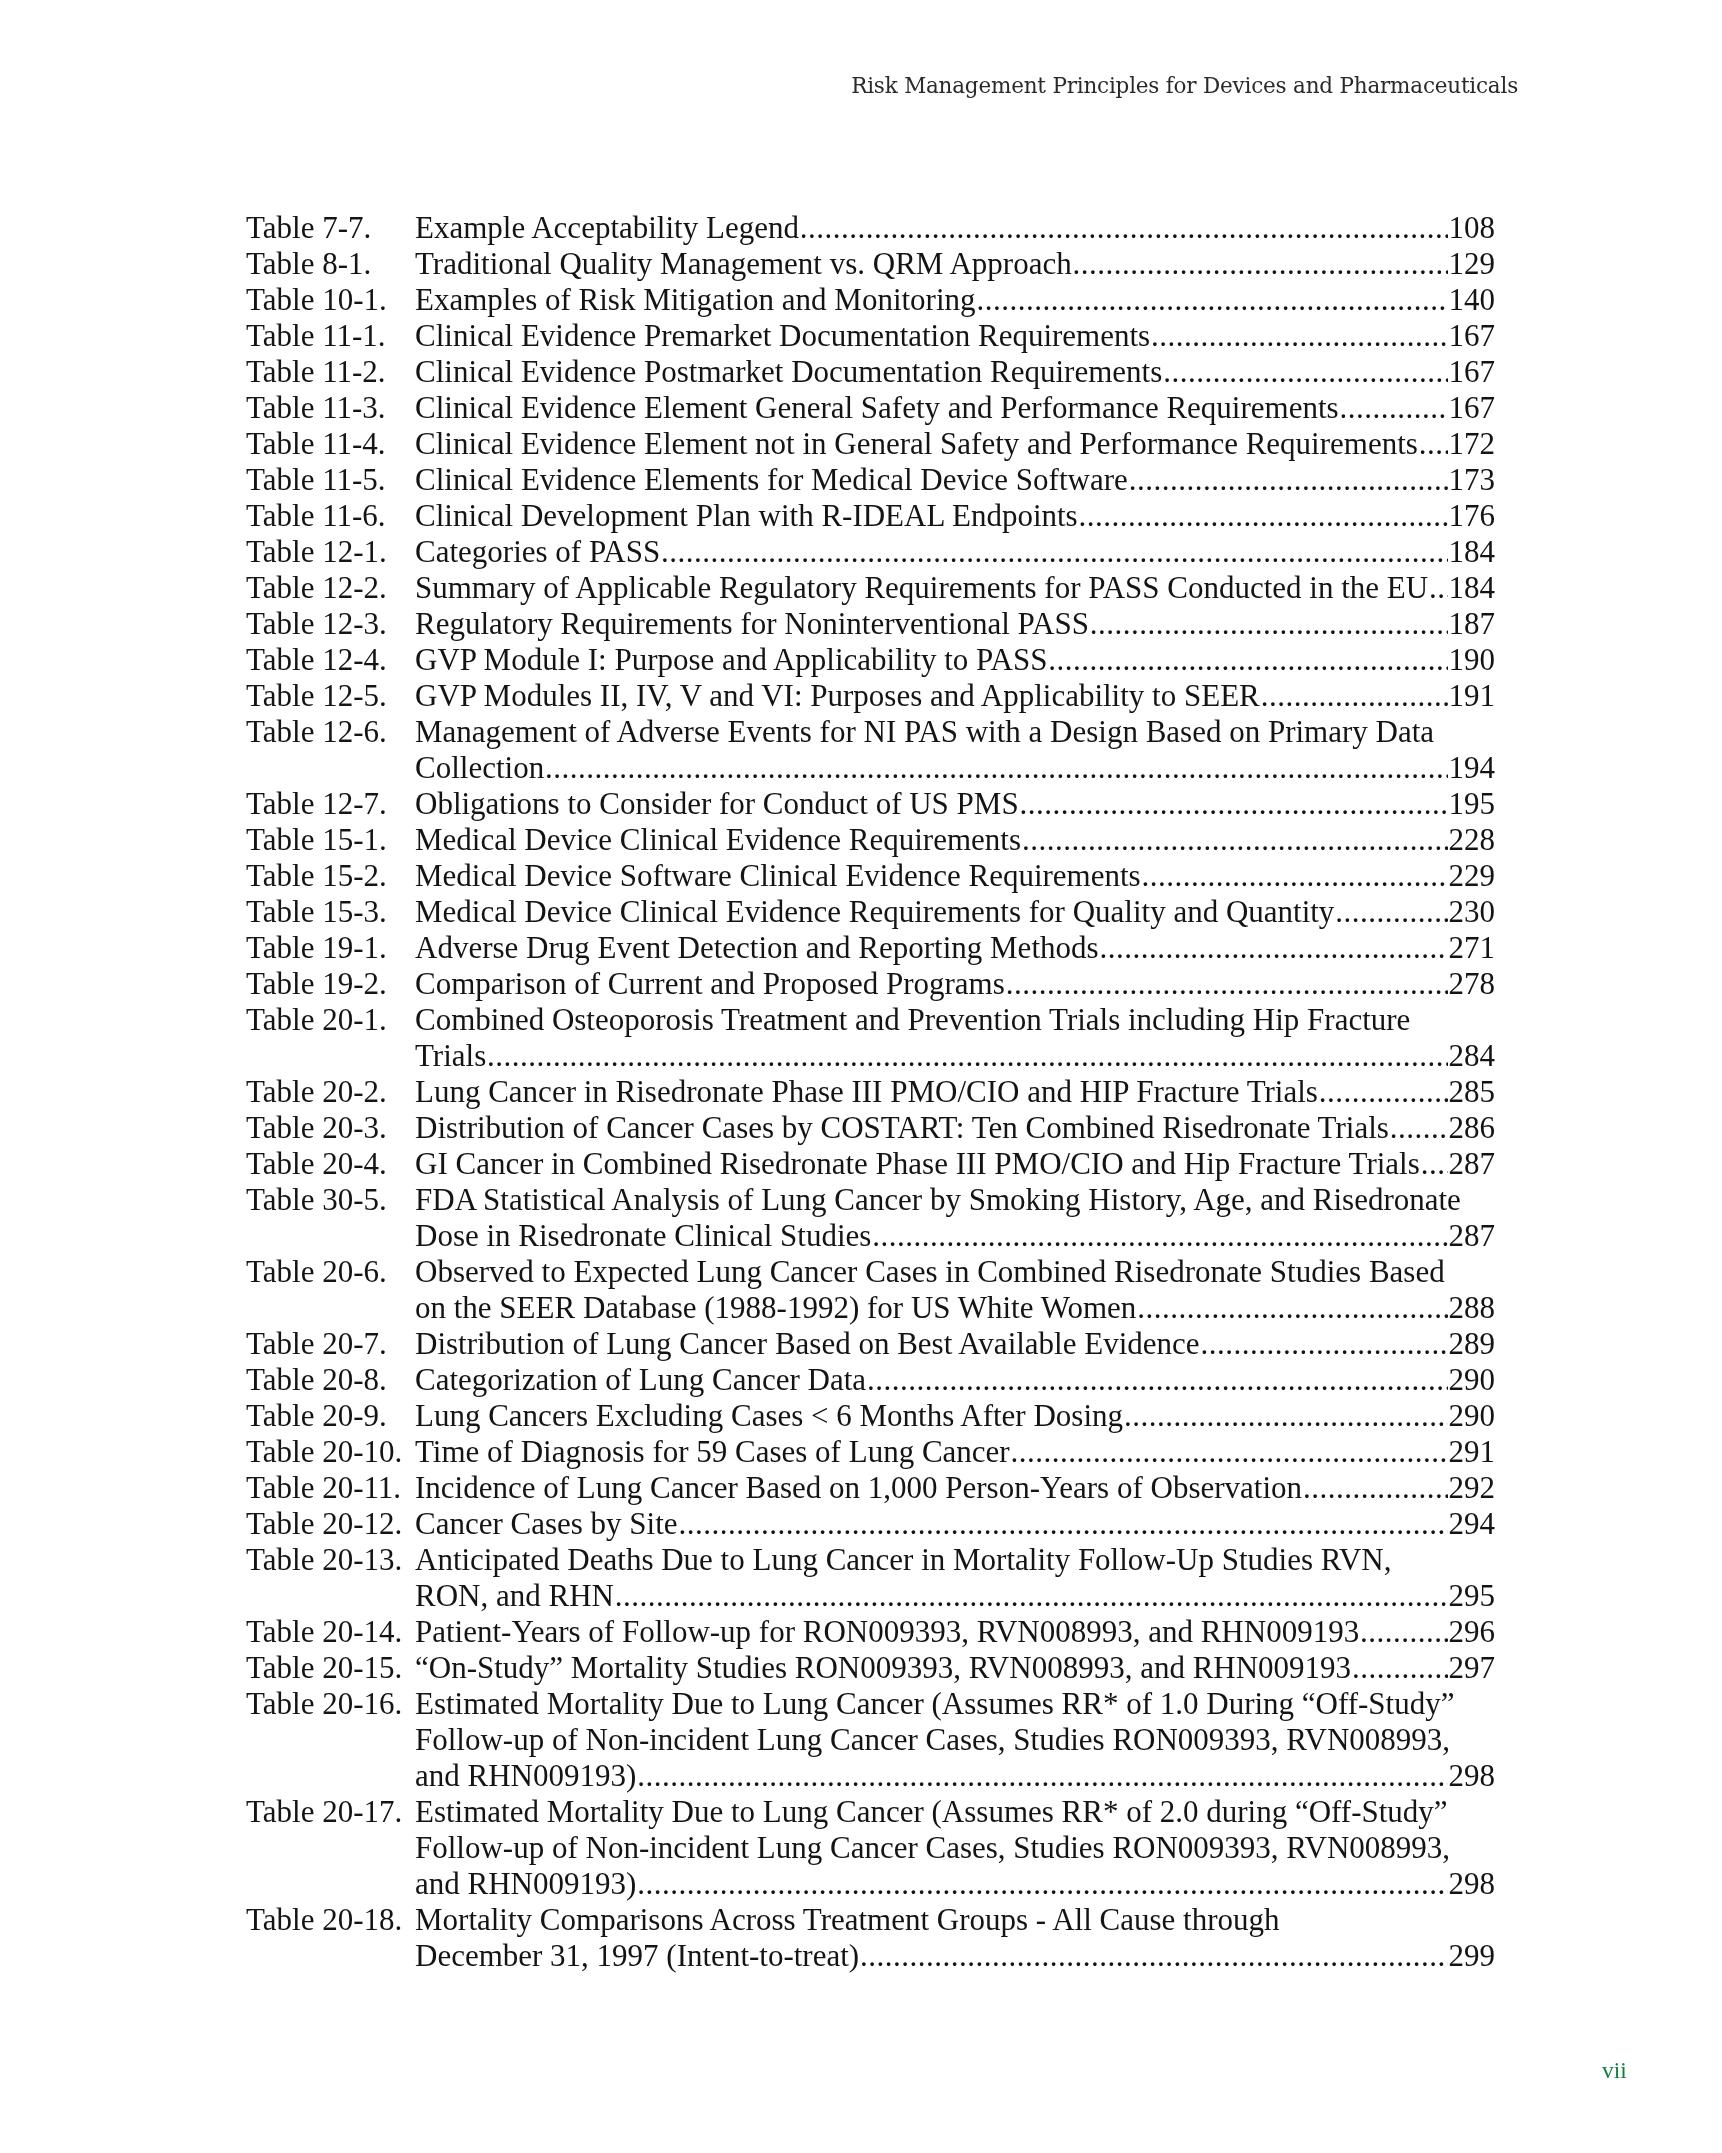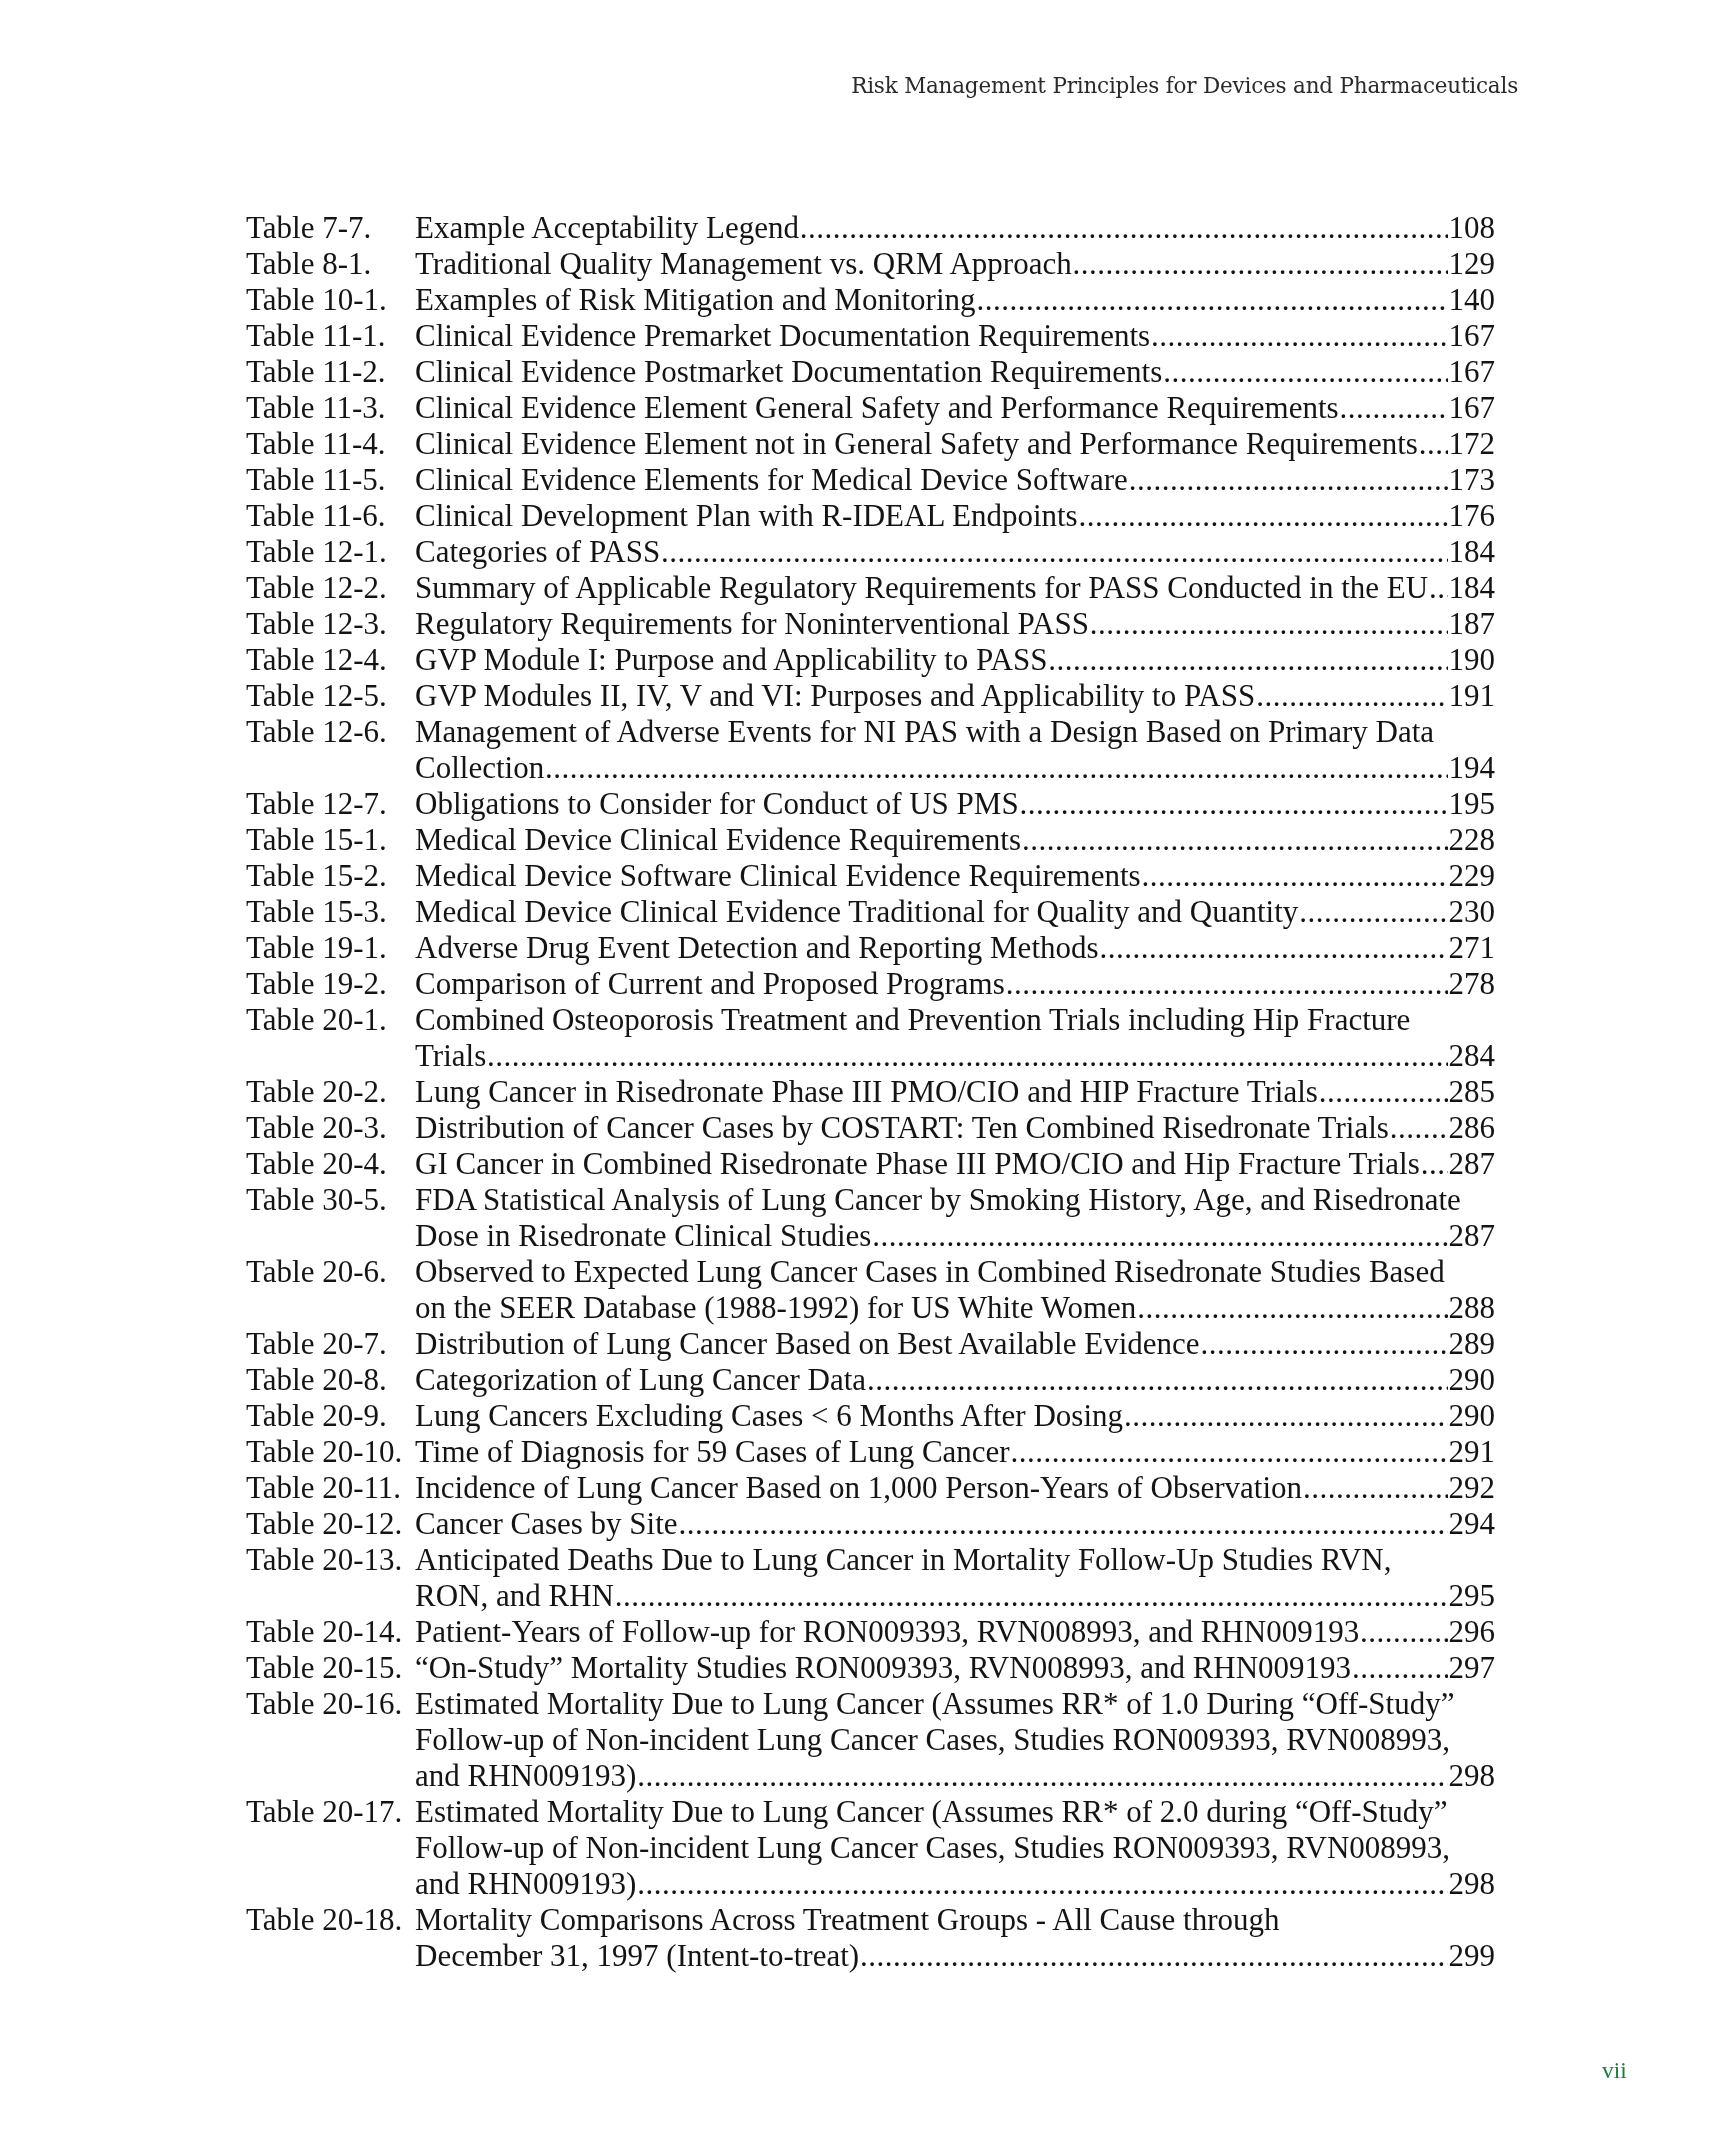--- a/index.html
+++ b/index.html
@@ -211,21 +211,21 @@
           <span class="toc-line-text">GVP Module I: Purpose and Applicability to PASS</span>
           <span class="toc-leader"></span>
           <span class="toc-page">190</span>
         </div>
       </div>
     </div>
     <div class="toc-entry">
       <span class="toc-label">Table 12-5.</span>
       <div class="toc-body">
         <div class="toc-line">
-          <span class="toc-line-text">GVP Modules II, IV, V and VI: Purposes and Applicability to PASS</span>
+          <span class="toc-line-text">GVP Modules II, IV, V and VI: Purposes and Applicability to SEER</span>
           <span class="toc-leader"></span>
           <span class="toc-page">191</span>
         </div>
       </div>
     </div>
     <div class="toc-entry">
       <span class="toc-label">Table 12-6.</span>
       <div class="toc-body">
         <div class="toc-line">
           <span class="toc-line-text">Management of Adverse Events for NI PAS with a Design Based on Primary Data</span>
@@ -264,21 +264,21 @@
           <span class="toc-line-text">Medical Device Software Clinical Evidence Requirements</span>
           <span class="toc-leader"></span>
           <span class="toc-page">229</span>
         </div>
       </div>
     </div>
     <div class="toc-entry">
       <span class="toc-label">Table 15-3.</span>
       <div class="toc-body">
         <div class="toc-line">
-          <span class="toc-line-text">Medical Device Clinical Evidence Traditional for Quality and Quantity</span>
+          <span class="toc-line-text">Medical Device Clinical Evidence Requirements for Quality and Quantity</span>
           <span class="toc-leader"></span>
           <span class="toc-page">230</span>
         </div>
       </div>
     </div>
     <div class="toc-entry">
       <span class="toc-label">Table 19-1.</span>
       <div class="toc-body">
         <div class="toc-line">
           <span class="toc-line-text">Adverse Drug Event Detection and Reporting Methods</span>

